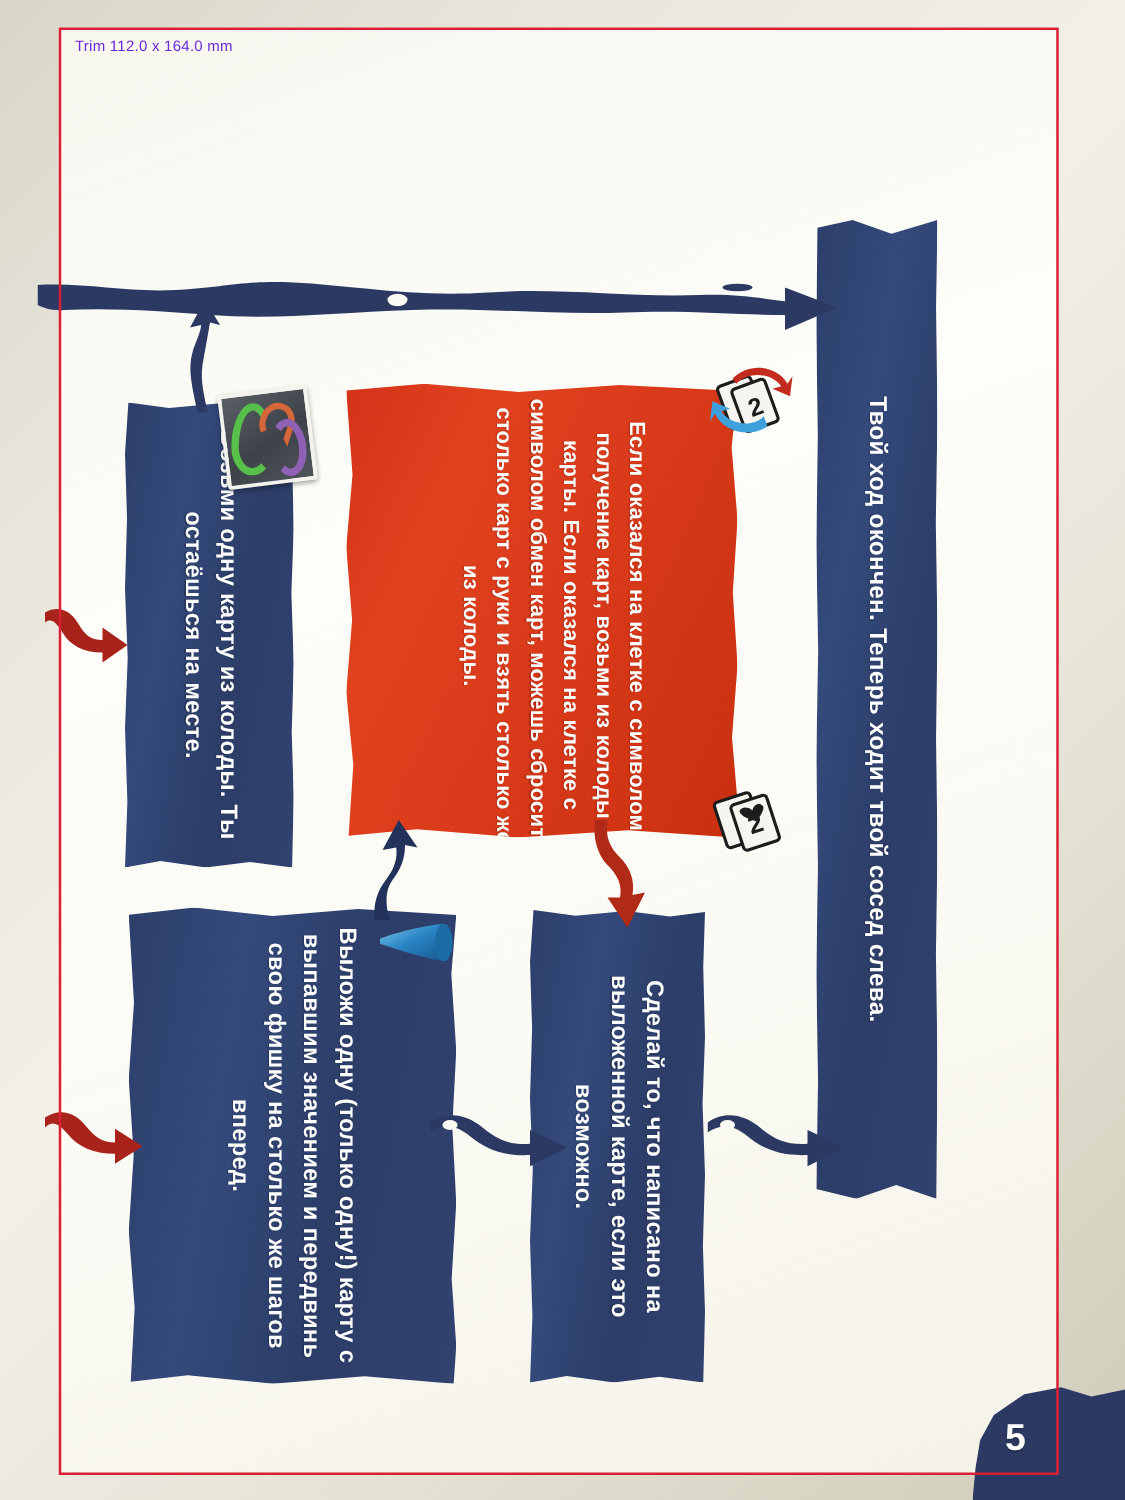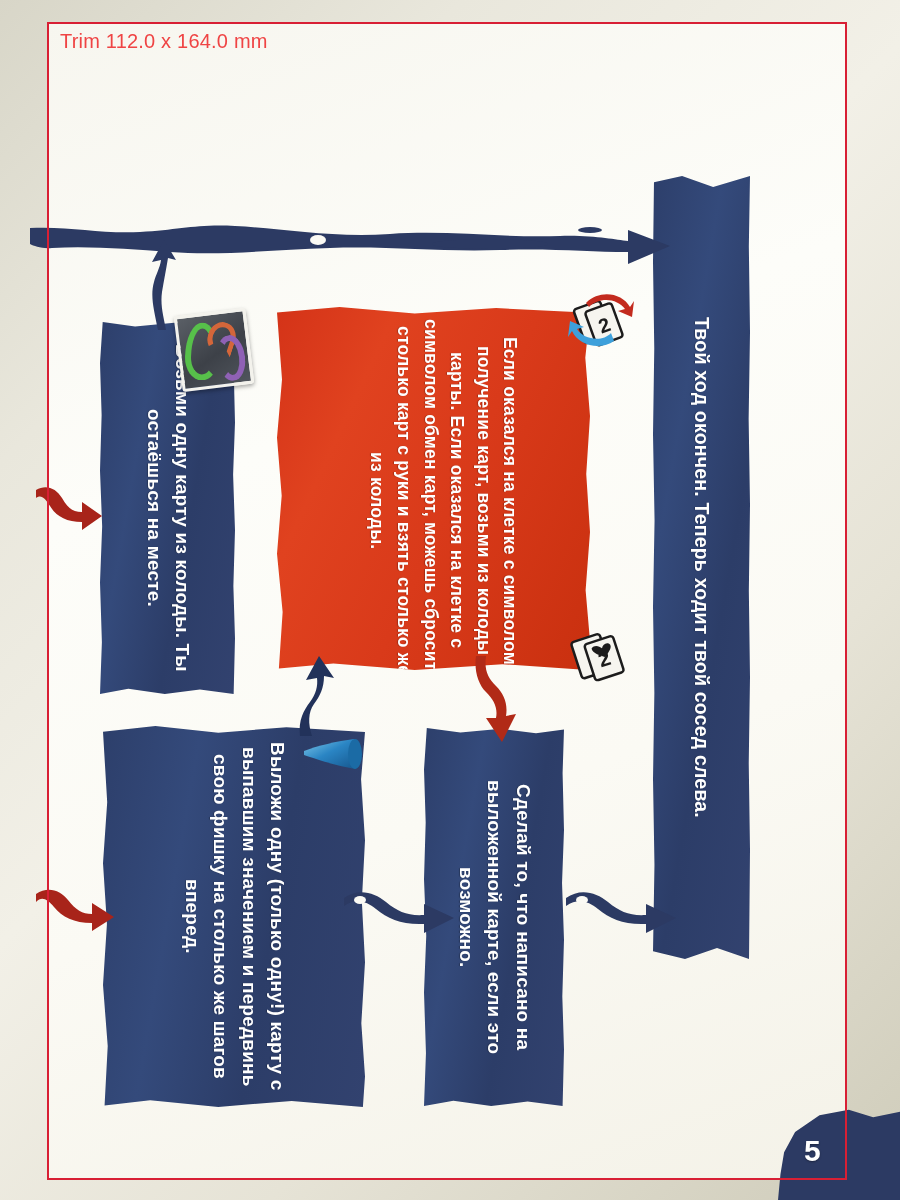--- a/index.html
+++ b/index.html
@@ -15,21 +15,21 @@
   .page-white{
     position:absolute;left:47px;top:22px;width:800px;height:1158px;
     background:linear-gradient(160deg,#f7f6ef 0%,#fdfdf9 35%,#fbfaf4 65%,#f4f2e8 100%);
   }
   .trim-box{
     position:absolute;left:47px;top:22px;width:800px;height:1158px;
     border:2px solid #d81f34;box-sizing:border-box;pointer-events:none;z-index:60;
   }
   .trim-label{
     position:absolute;left:60px;top:30px;z-index:61;
-    font-size:20px;color:#ef4444;letter-spacing:.2px;white-space:nowrap;
+    font-size:12px;color:#6d28d9;letter-spacing:.2px;white-space:nowrap;
   }
 
   
   .vblock{position:absolute;box-sizing:border-box;overflow:hidden;}
   .vblock .vtext{
     position:absolute;left:0;top:0;width:100%;height:100%;
     display:flex;align-items:center;justify-content:center;
     writing-mode:vertical-rl;
     font-weight:bold;line-height:1.5;text-align:center;
     color:#ffffff;letter-spacing:.2px;

